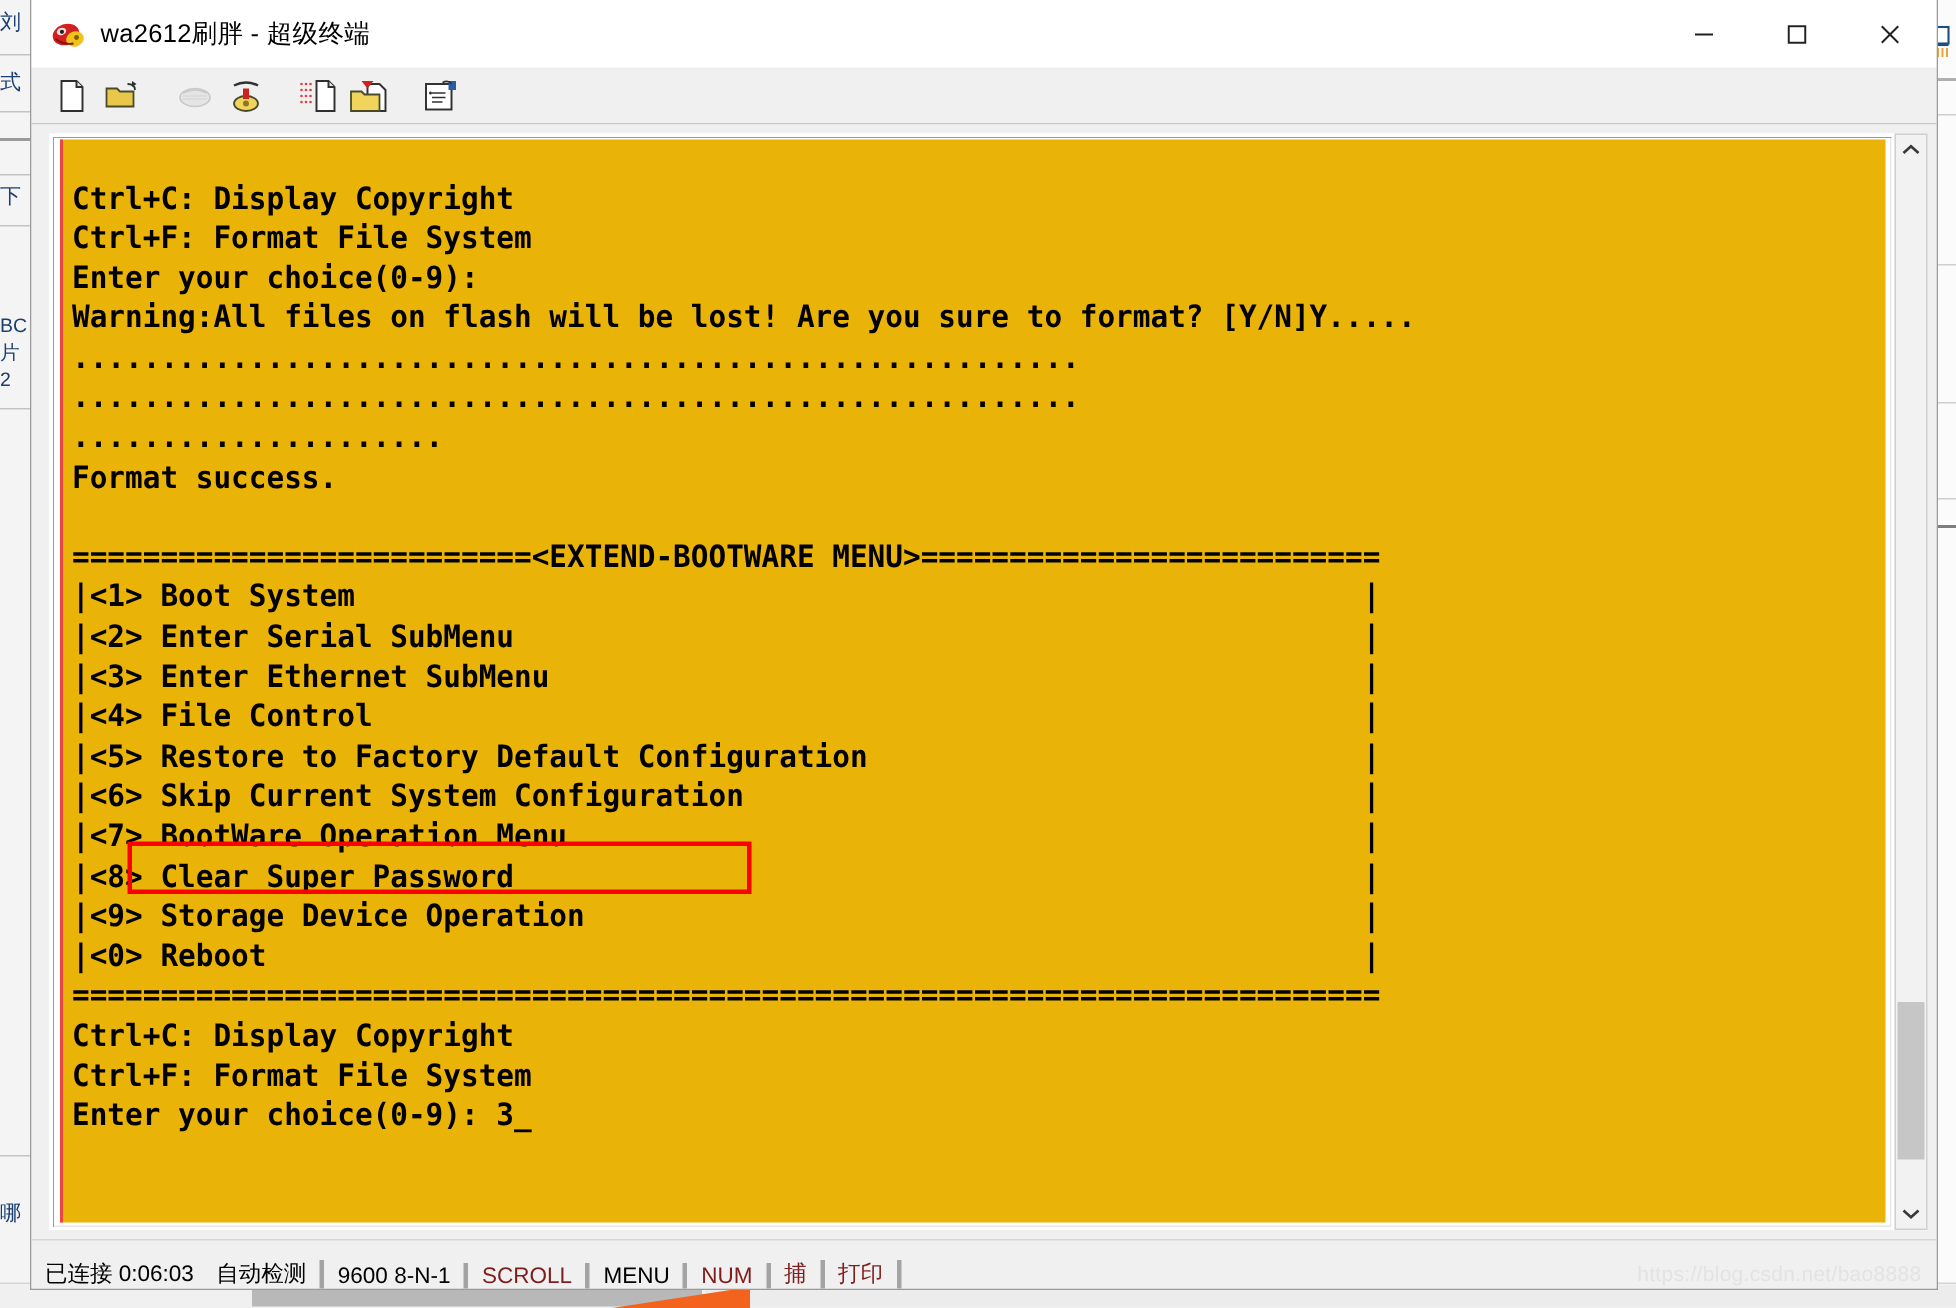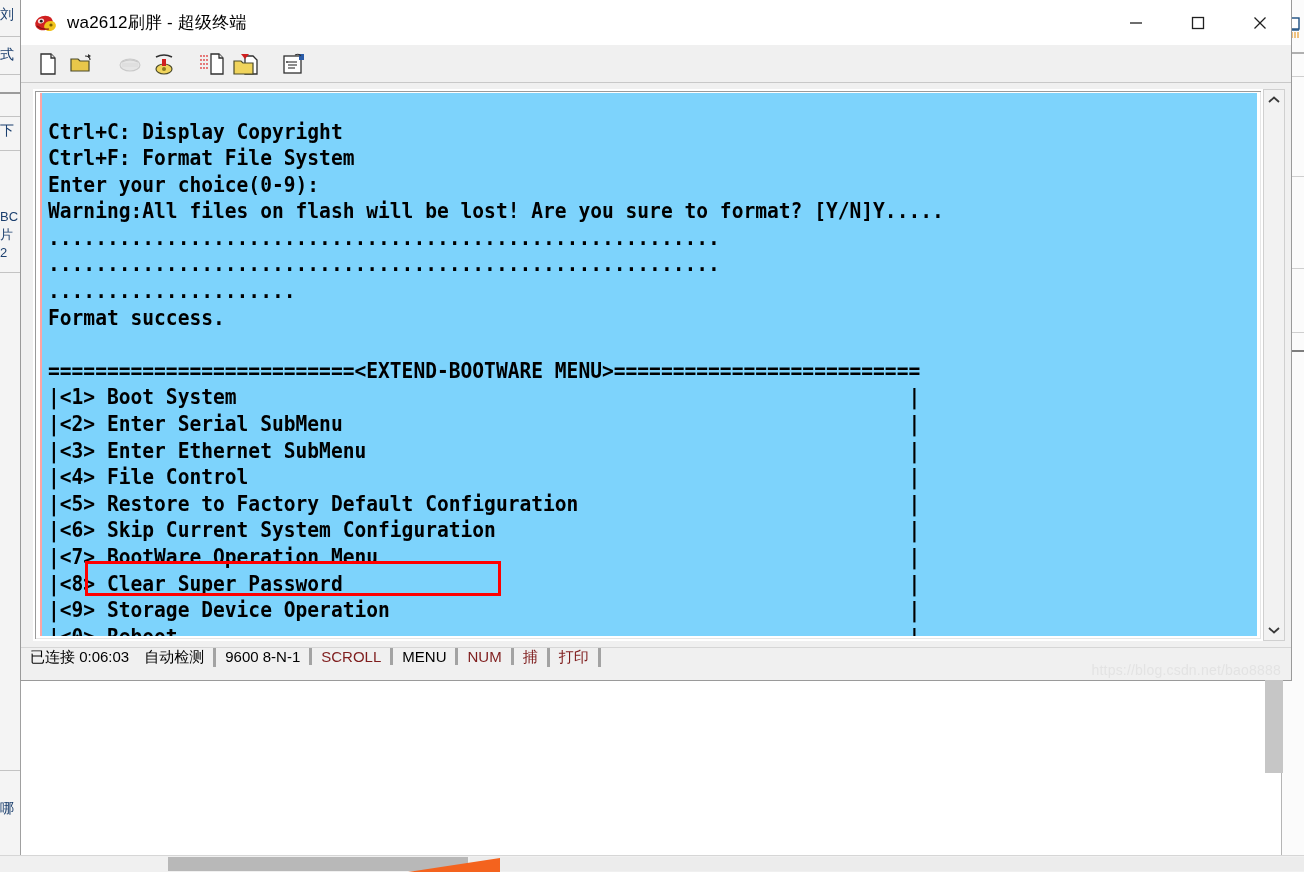--- a/index.html
+++ b/index.html
@@ -99,21 +99,21 @@
     position: absolute;
     right: 0px; top: 14px;
     width: 22px; height: 34px;
     overflow: hidden;
   }
 
   
   .term-window {
     position: absolute;
     left: 20px; top: 0;
-    width: 1272px; height: 681px;
+    width: 1272px; height: 860px;
     background: #f0f0f0;
     border: 1px solid #9a9a9a;
     border-top: none;
     box-sizing: border-box;
     display: flex;
     flex-direction: column;
   }
 
   
   .titlebar {
@@ -201,22 +201,22 @@
     margin: 0 0 6px 6px;
     background: #ffffff;
     border: 2px solid #ffffff;
     box-shadow: inset 1px 1px 0 #9a9a9a, inset -1px -1px 0 #e6e6e6;
     box-sizing: border-box;
     overflow: hidden;
   }
   .term-inner {
     position: absolute;
     left: 5px; top: 2px; right: 4px; bottom: 3px;
-    background: #7dd3fc;
-    border-left: 2px solid #fca5a5;
+    background: #eab308;
+    border-left: 2px solid #ef4444;
     overflow: hidden;
   }
   .term-text {
     position: absolute;
     left: 6px; top: 5px;
     color: #000000;
     font-family: "DejaVu Sans Mono", "Liberation Mono", monospace;
     font-size: 20.5px;
     line-height: 26.6px;
     letter-spacing: 0px;
@@ -250,21 +250,21 @@
     top: 578px; height: 105px;
     background: #c6c6c6;
   }
 
   
   .statusbar {
     height: 32px;
     background: #f0f0f0;
     border-top: 1px solid #d6d6d6;
     display: flex;
-    align-items: flex-start;
+    align-items: flex-end;
     flex: none;
     position: relative;
   }
   .st-cell {
     display: flex;
     align-items: center;
     padding: 0 9px;
     font-size: 15px;
     color: #000000;
     border-right: 3px solid #a3a3a3;

